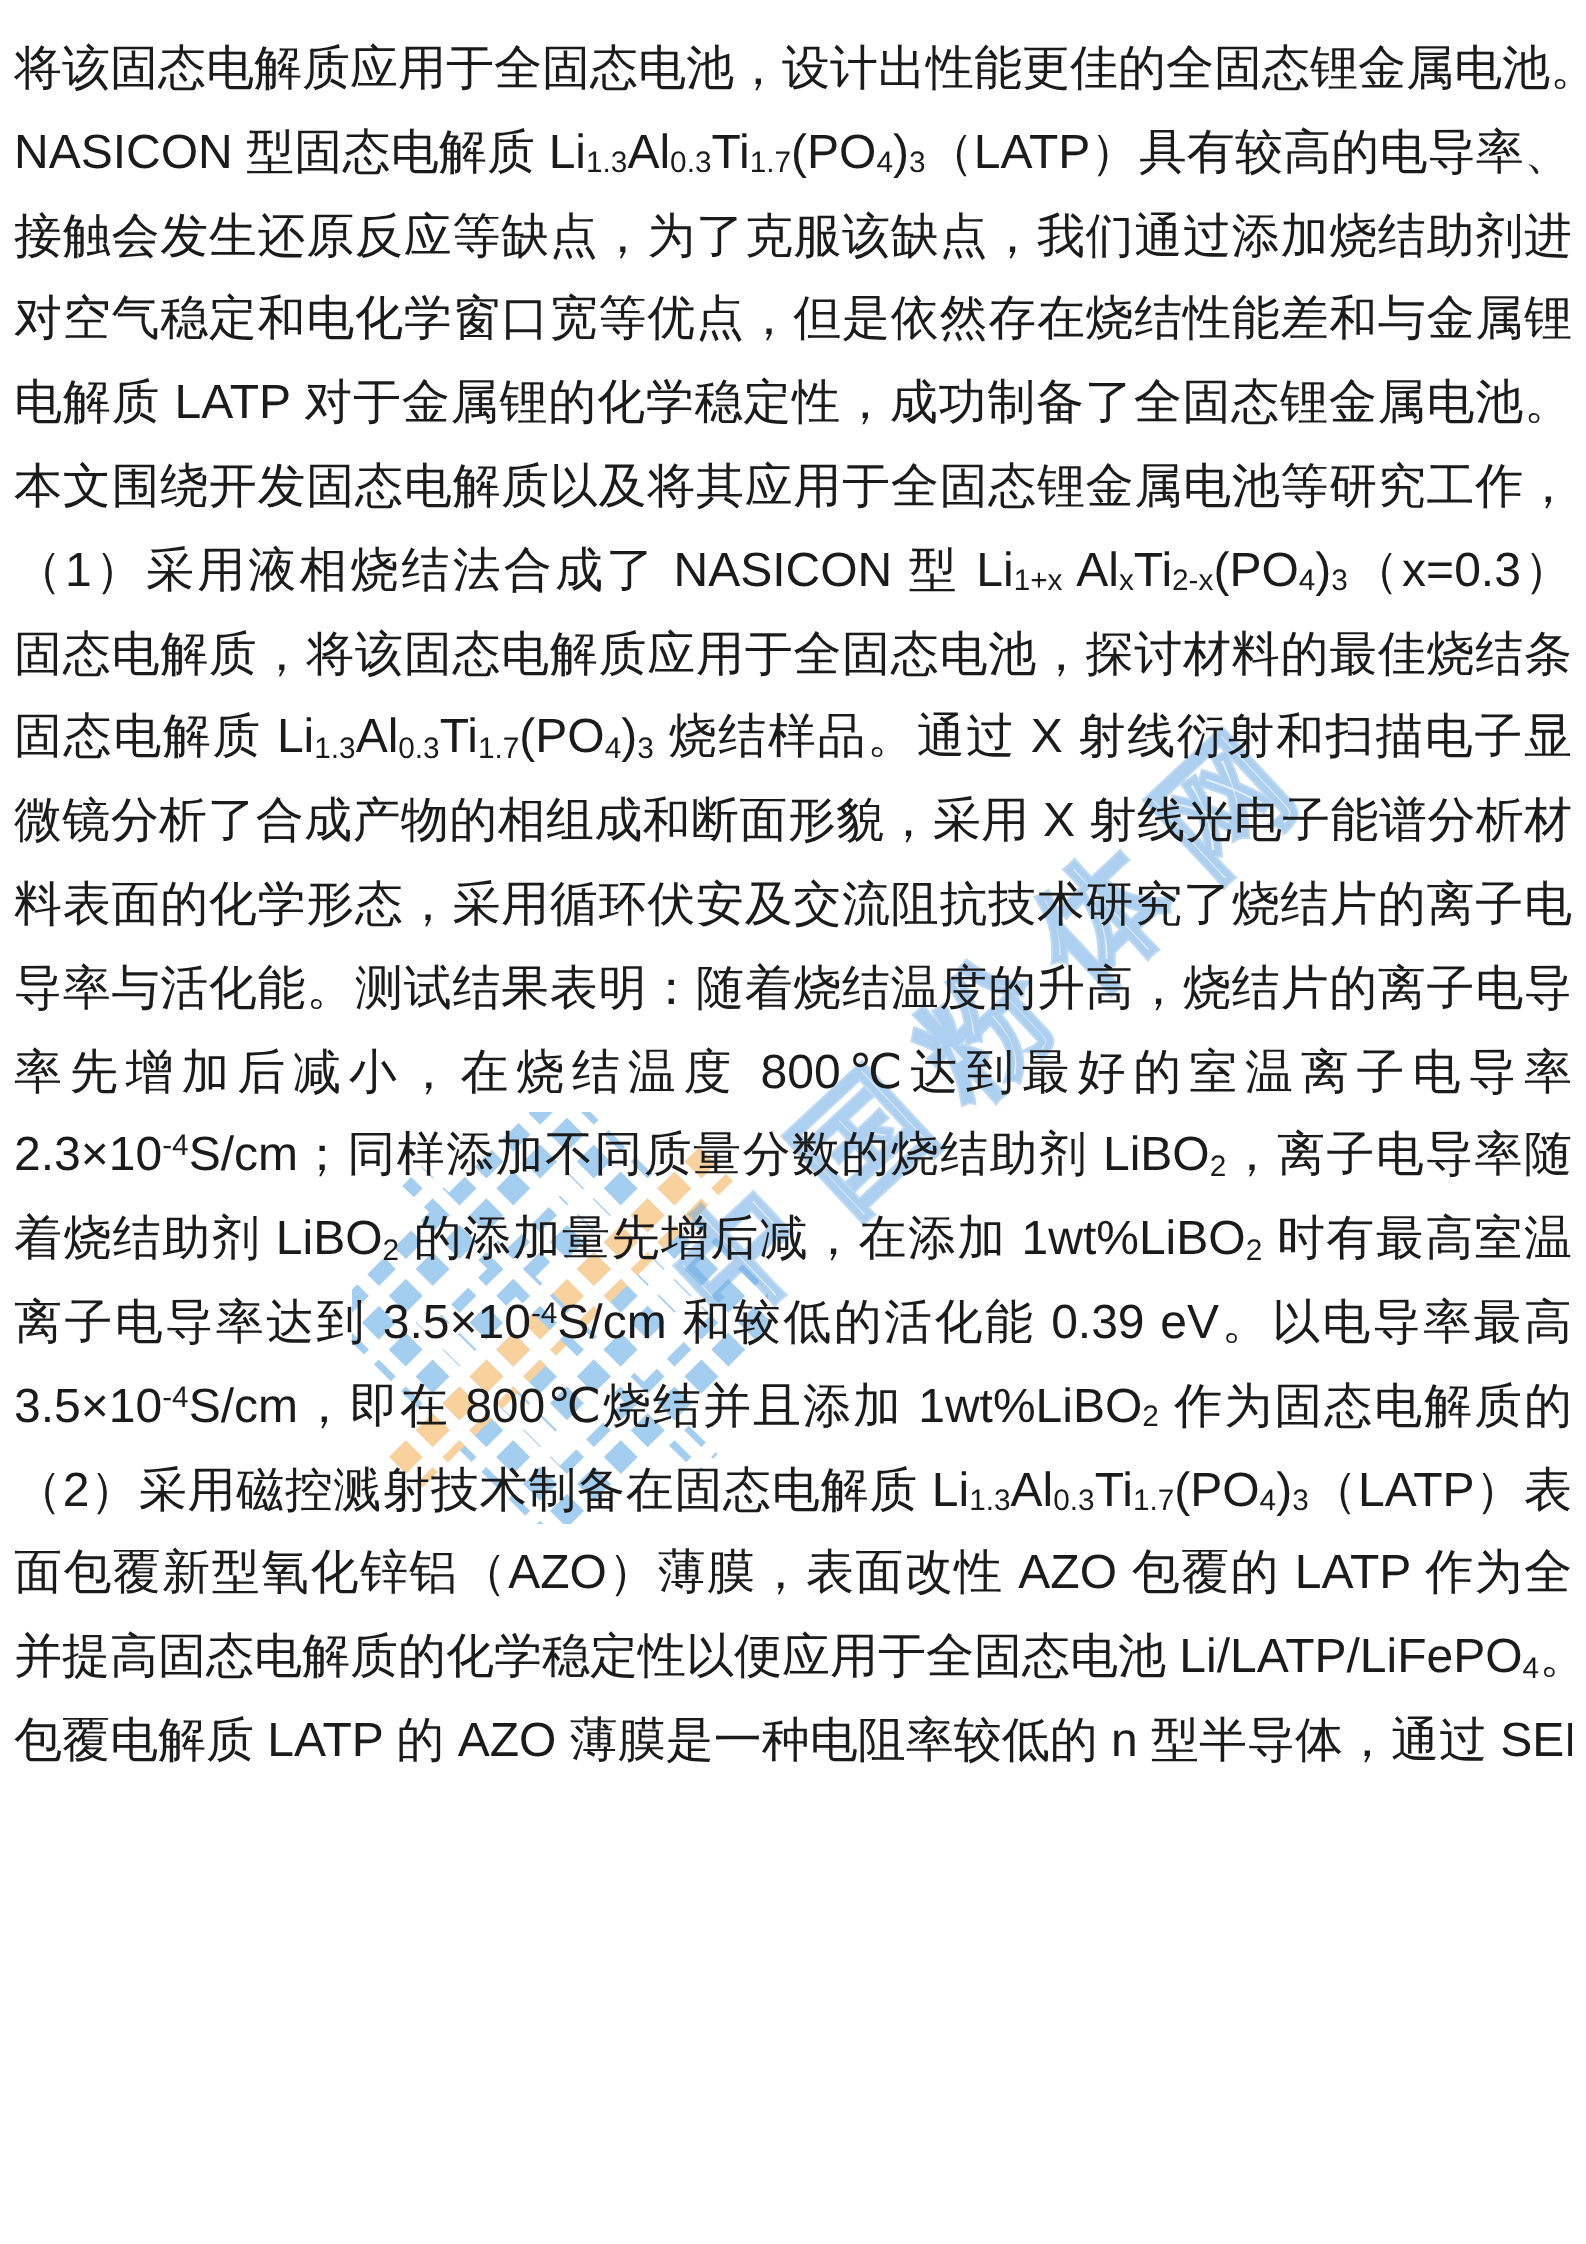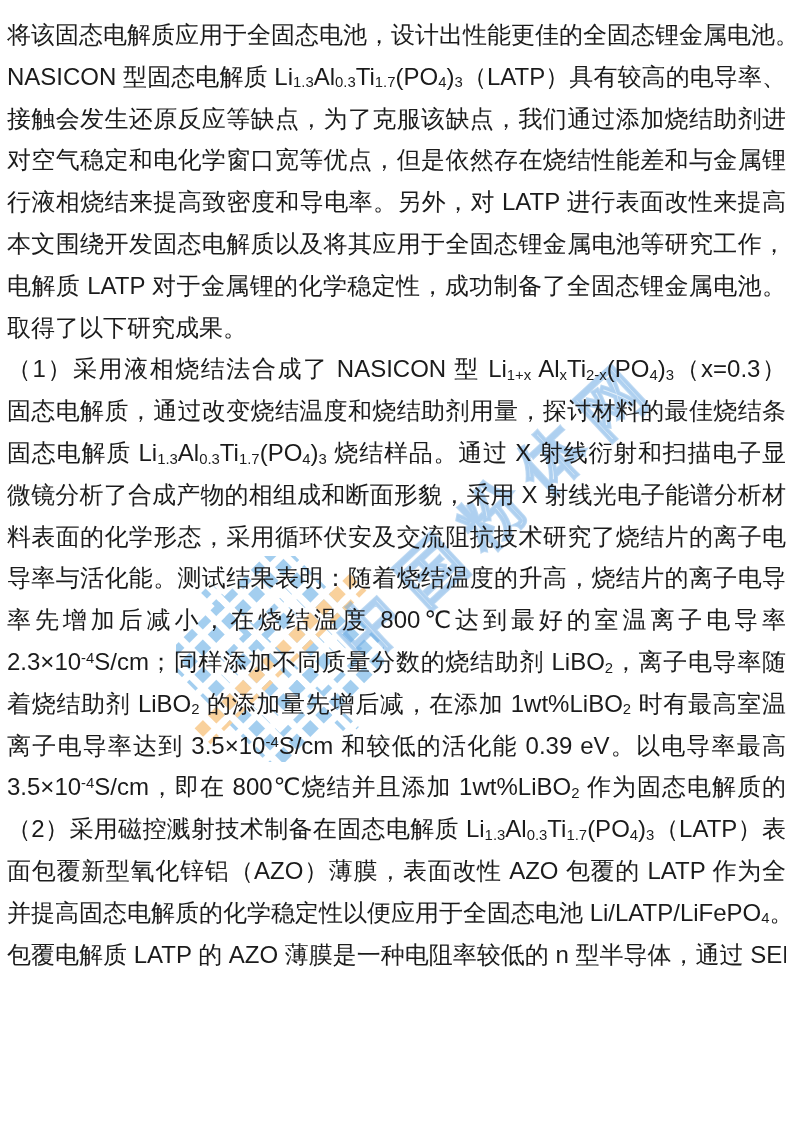--- a/index.html
+++ b/index.html
@@ -102,26 +102,24 @@
       <line x1="30" y1="32" x2="178" y2="176" stroke="url(#wm-blue)" stroke-width="14"></line>
     </svg>
     <div class="wm-text">中国粉体网</div>
   </div>
 
   <div class="content" style="color: rgb(27, 27, 27);">
       <div class="line">将该固态电解质应用于全固态电池，设计出性能更佳的全固态锂金属电池。</div>
       <div class="line">NASICON 型固态电解质 Li<sub>1.3</sub>Al<sub>0.3</sub>Ti<sub>1.7</sub>(PO<sub>4</sub>)<sub>3</sub>（LATP）具有较高的电导率、</div>
       <div class="line">接触会发生还原反应等缺点，为了克服该缺点，我们通过添加烧结助剂进</div>
       <div class="line">对空气稳定和电化学窗口宽等优点，但是依然存在烧结性能差和与金属锂</div>
-      <div class="line">行液相烧结来提高致密度和导电率。另外，对 LATP 进行表面改性来提高</div>
+      <div class="line">电解质 LATP 对于金属锂的化学稳定性，成功制备了全固态锂金属电池。</div>
       <div class="line">本文围绕开发固态电解质以及将其应用于全固态锂金属电池等研究工作，</div>
-      <div class="line">电解质 LATP 对于金属锂的化学稳定性，成功制备了全固态锂金属电池。</div>
-      <div class="line para-end">取得了以下研究成果。</div>
       <div class="line">（1）采用液相烧结法合成了 NASICON 型 Li<sub>1+x</sub> Al<sub>x</sub>Ti<sub>2-x</sub>(PO<sub>4</sub>)<sub>3</sub>（x=0.3）</div>
-      <div class="line">固态电解质，通过改变烧结温度和烧结助剂用量，探讨材料的最佳烧结条</div>
+      <div class="line">固态电解质，将该固态电解质应用于全固态电池，探讨材料的最佳烧结条</div>
       <div class="line">固态电解质 Li<sub>1.3</sub>Al<sub>0.3</sub>Ti<sub>1.7</sub>(PO<sub>4</sub>)<sub>3</sub> 烧结样品。通过 X 射线衍射和扫描电子显</div>
       <div class="line">微镜分析了合成产物的相组成和断面形貌，采用 X 射线光电子能谱分析材</div>
       <div class="line">料表面的化学形态，采用循环伏安及交流阻抗技术研究了烧结片的离子电</div>
       <div class="line">导率与活化能。测试结果表明：随着烧结温度的升高，烧结片的离子电导</div>
       <div class="line">率先增加后减小，在烧结温度 800℃达到最好的室温离子电导率</div>
       <div class="line">2.3×10<sup>-4</sup>S/cm；同样添加不同质量分数的烧结助剂 LiBO<sub>2</sub>，离子电导率随</div>
       <div class="line">着烧结助剂 LiBO<sub>2</sub> 的添加量先增后减，在添加 1wt%LiBO<sub>2</sub> 时有最高室温</div>
       <div class="line">离子电导率达到 3.5×10<sup>-4</sup>S/cm 和较低的活化能 0.39 eV。以电导率最高</div>
       <div class="line">3.5×10<sup>-4</sup>S/cm，即在 800℃烧结并且添加 1wt%LiBO<sub>2</sub> 作为固态电解质的</div>
       <div class="line">（2）采用磁控溅射技术制备在固态电解质 Li<sub>1.3</sub>Al<sub>0.3</sub>Ti<sub>1.7</sub>(PO<sub>4</sub>)<sub>3</sub>（LATP）表</div>

